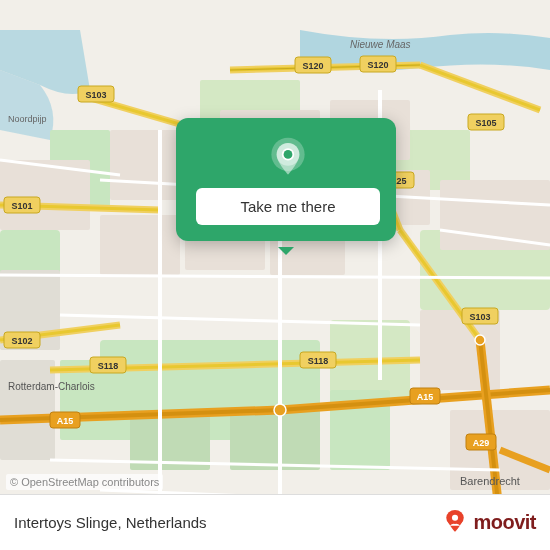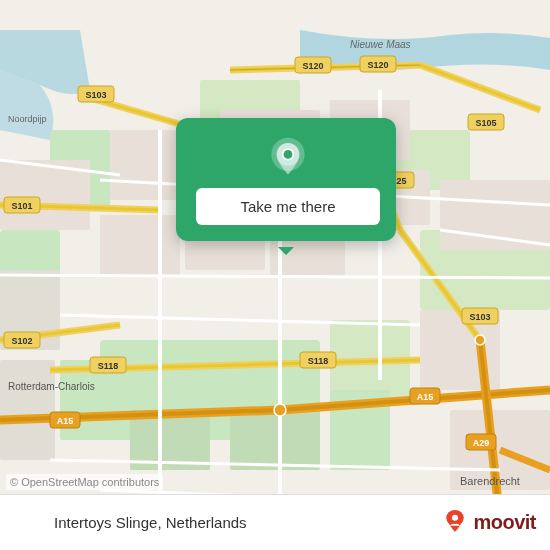--- a/index.html
+++ b/index.html
@@ -56,21 +56,20 @@
 
     #location-info {
       display: flex;
       flex-direction: column;
     }
 
     #location-name {
       font-size: 15px;
       font-weight: 500;
       color: #333;
-      margin-left: 40px;
     }
 
     #copyright {
       font-size: 11px;
       color: #888;
       position: absolute;
       bottom: 60px;
       left: 6px;
       background: rgba(255,255,255,0.7);
       padding: 2px 4px;

